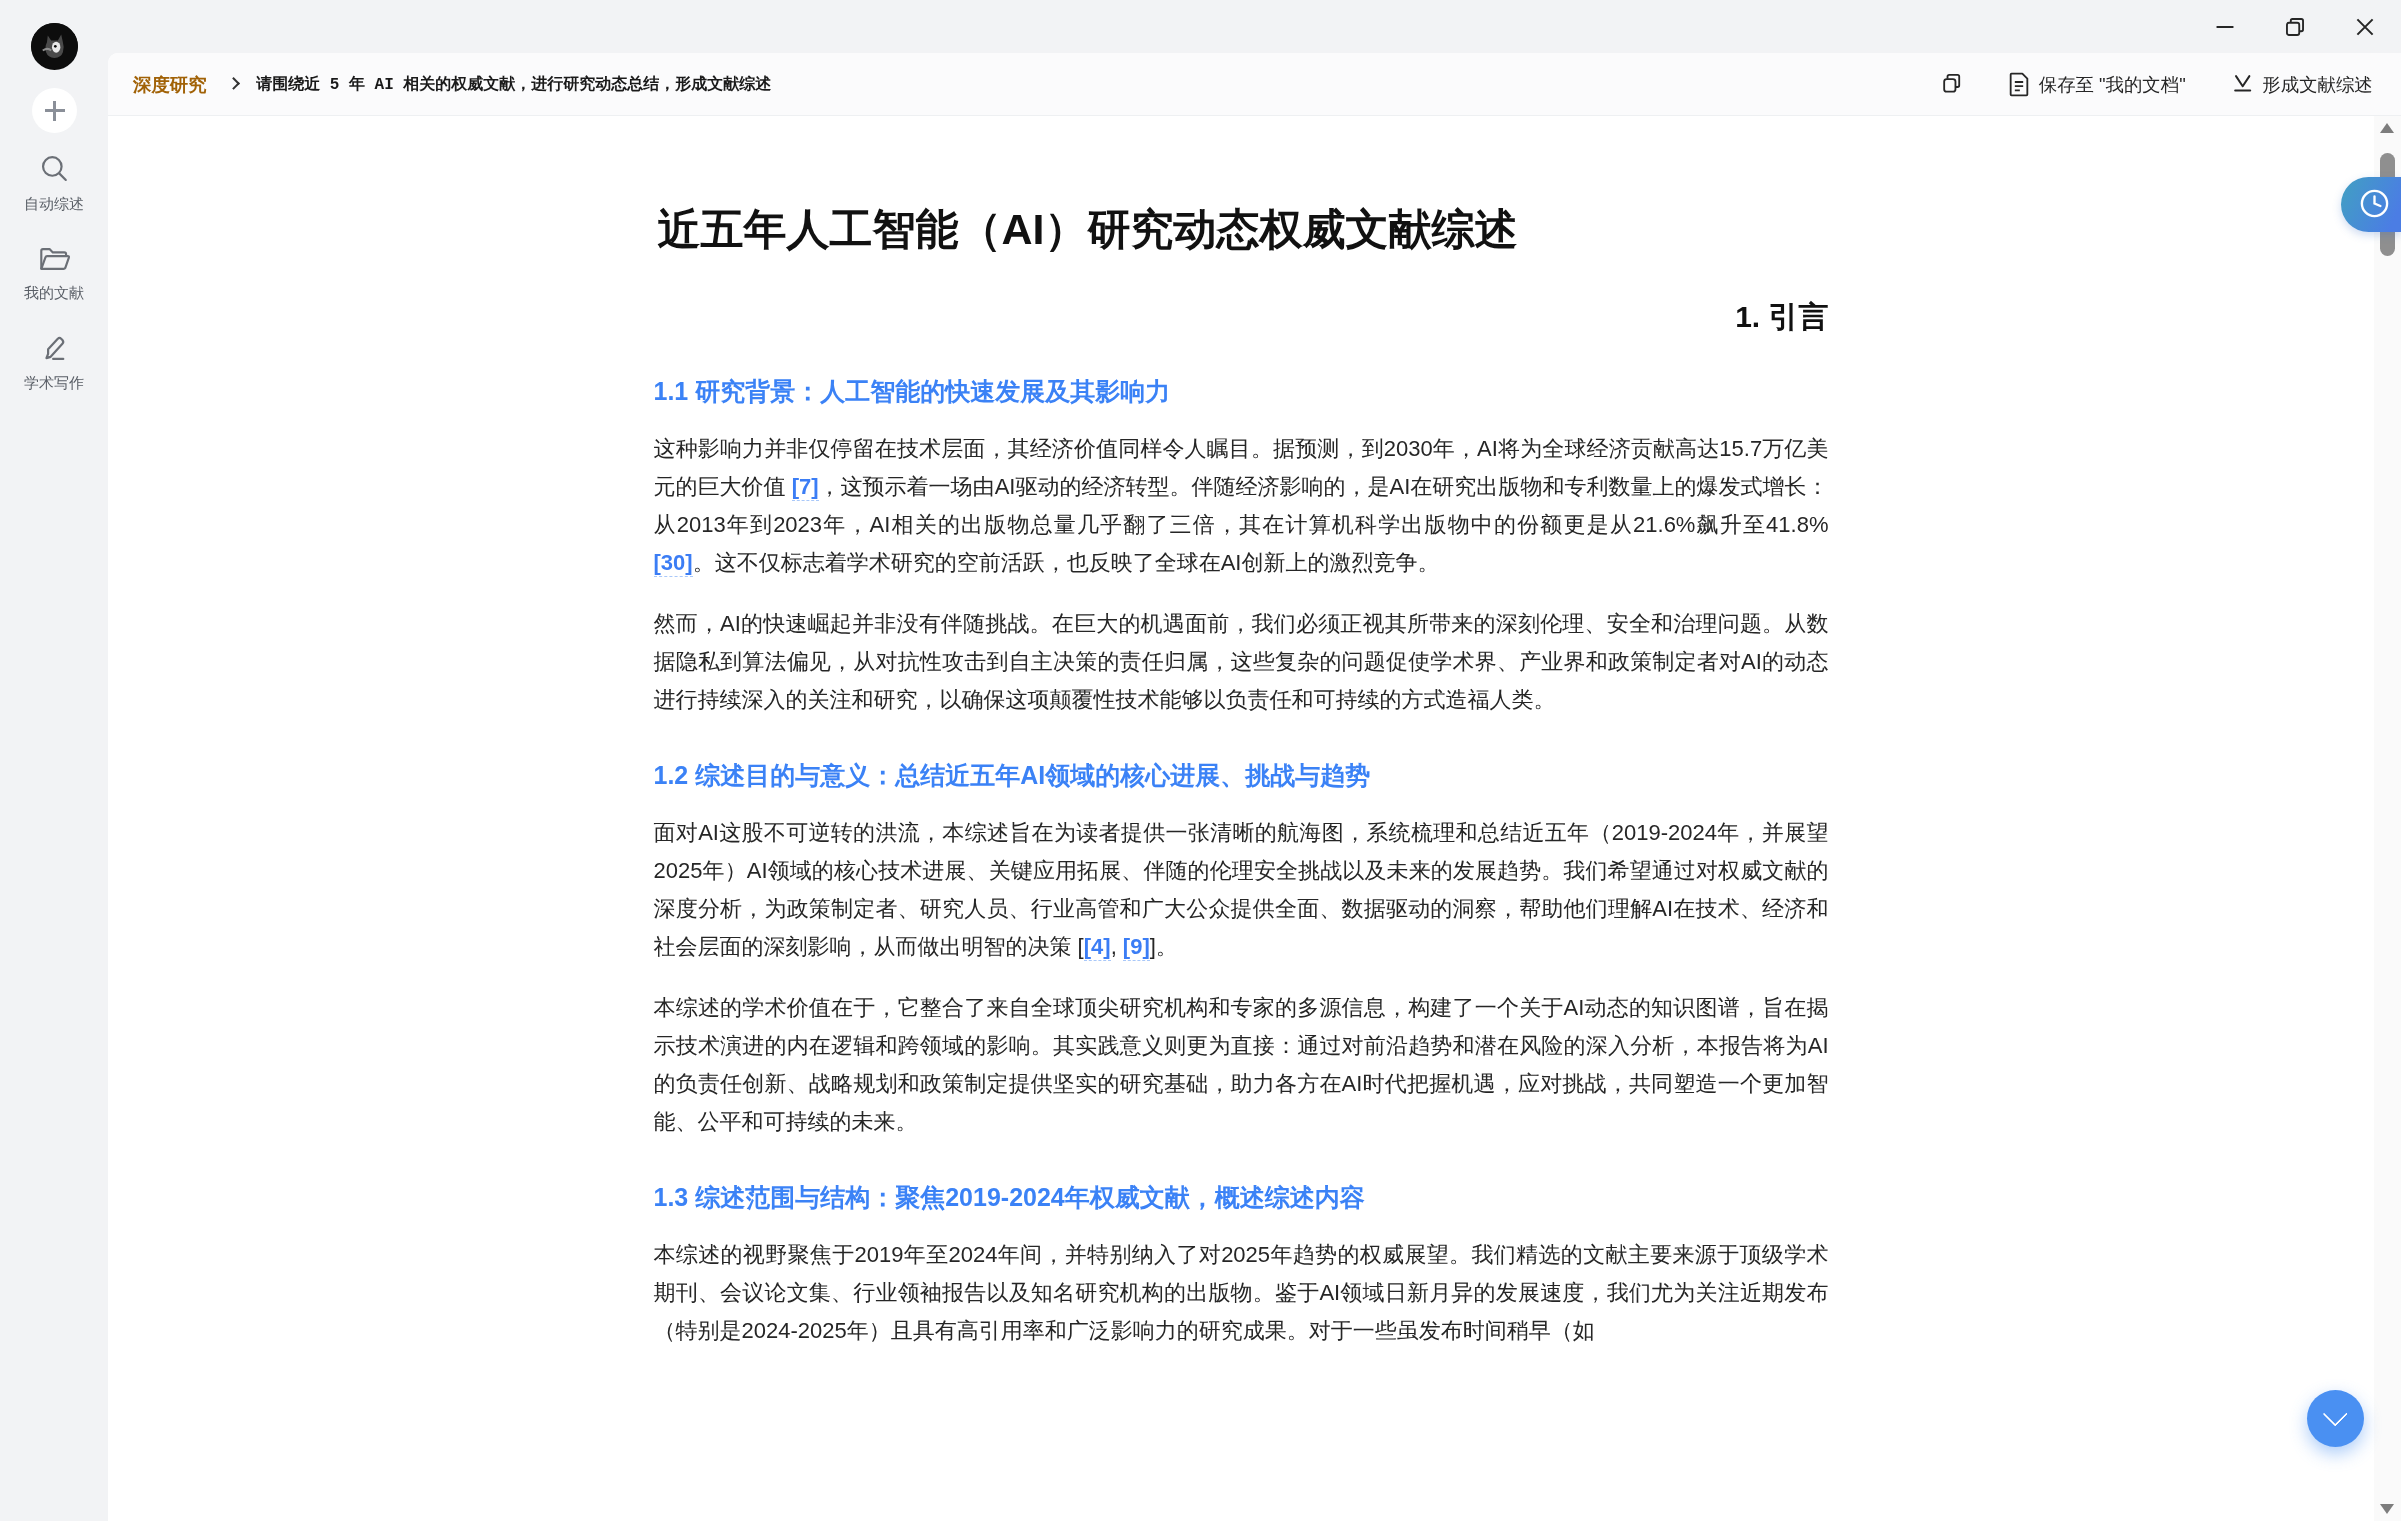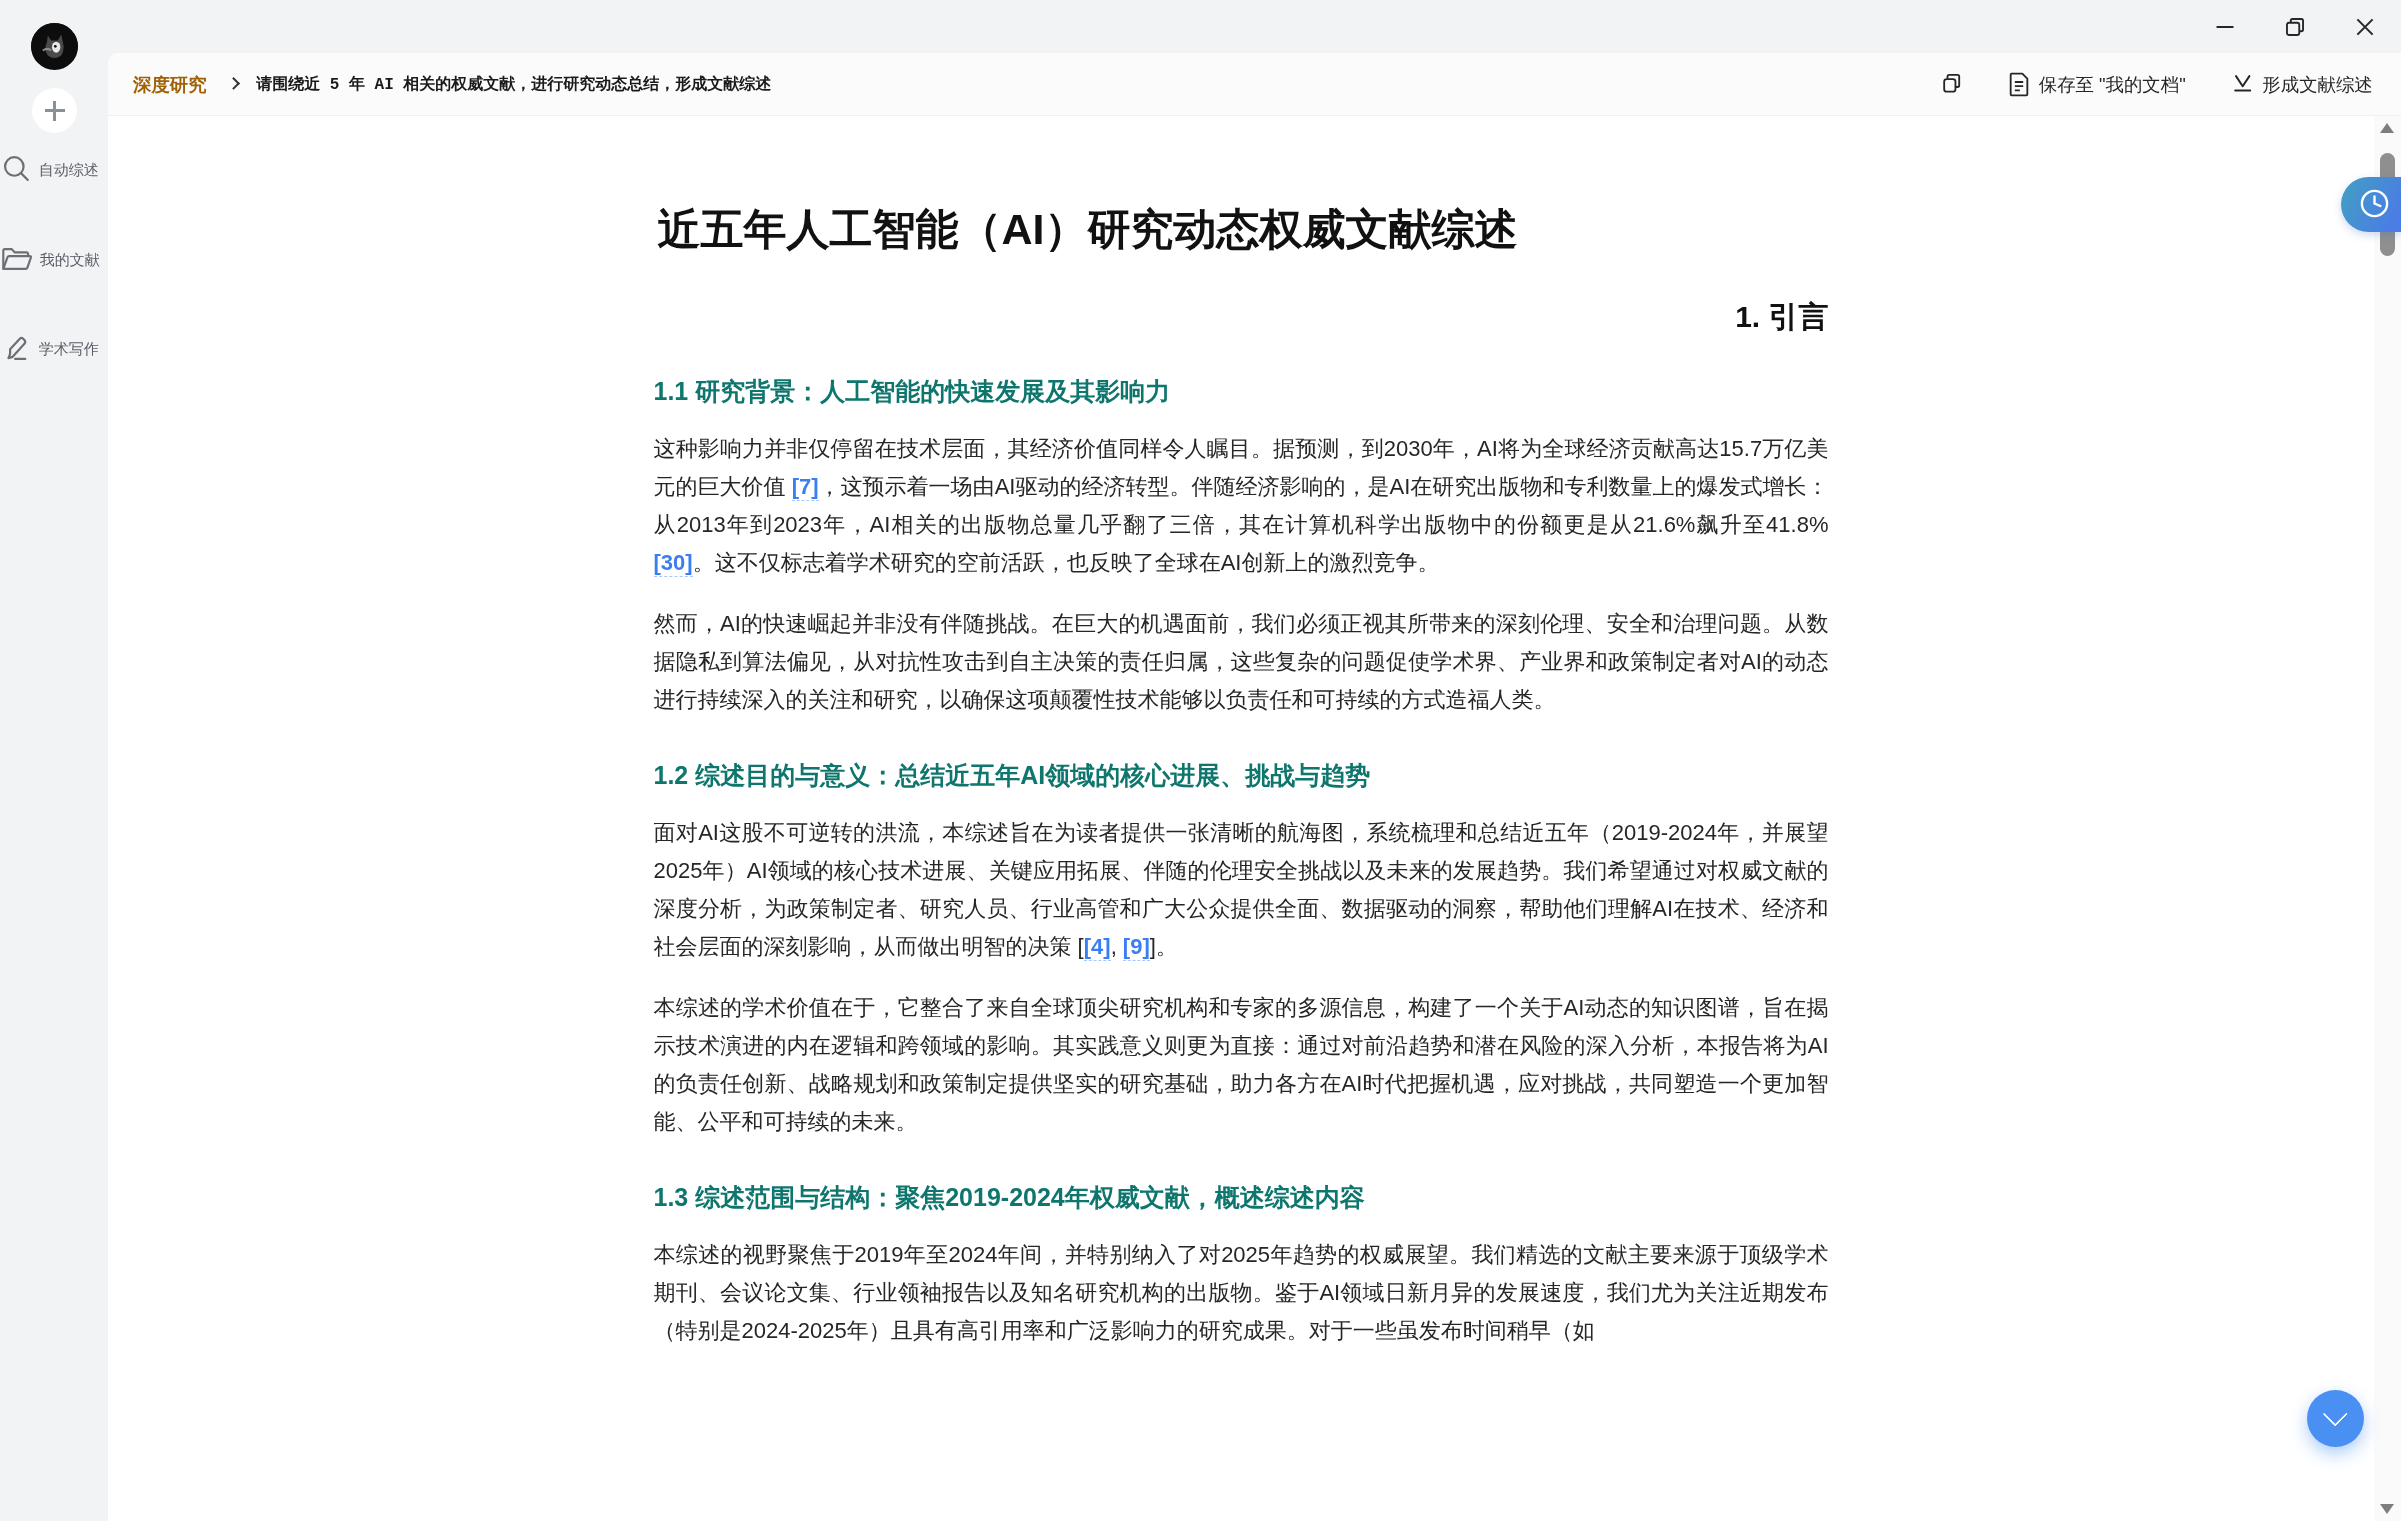--- a/index.html
+++ b/index.html
@@ -34,21 +34,21 @@
   }
   .plus-btn {
     position:absolute; top:88px; left:32px; width:45px; height:45px;
     border-radius:50%; background:#ffffff;
     display:flex; align-items:center; justify-content:center; cursor:pointer;
   }
   .plus-btn .h { position:absolute; width:20px; height:2.1px; background:#8a8f98; }
   .plus-btn .v { position:absolute; width:2.1px; height:20px; background:#8a8f98; }
   .nav-item {
     position:absolute; left:0; width:108px;
-    display:flex; flex-direction:row; align-items:center; gap:6.7px;
+    display:flex; flex-direction:column; align-items:center; gap:6.7px;
     cursor:pointer;
   }
   .nav-item .lbl { font-size:15px; color:#595e66; }
   .nav1 { top:153px; } .nav2 { top:244px; } .nav3 { top:332px; }
 
   
   .main {
     position:absolute; left:108px; top:53px; right:0; bottom:0;
     background:#ffffff; border-top-left-radius:10px; overflow:hidden;
   }
@@ -76,21 +76,21 @@
   .doc-col h1 {
     font-size:43px; line-height:52px; font-weight:700; color:#111;
     margin:0 0 43px 4px;
   }
   .doc-col h2 {
     font-size:30px; line-height:37px; font-weight:700; color:#111;
     margin:18.4px 0 0 0;
     text-align:right;
   }
   .doc-col h3 {
-    font-size:25px; line-height:32px; font-weight:700; color:#0f766e;
+    font-size:25px; line-height:32px; font-weight:700; color:#3b82f6;
     margin:40px 0 23.4px 0;
   }
   .doc-col p {
     font-size:22px; line-height:38px; margin:0 0 22.5px 0; color:#262626;
     text-align:justify;
   }
   .cite {
     color:#3b7df5; font-weight:700; cursor:pointer;
     border-bottom:1.7px dashed #a9c8f9; padding-bottom:0.8px;
   }

